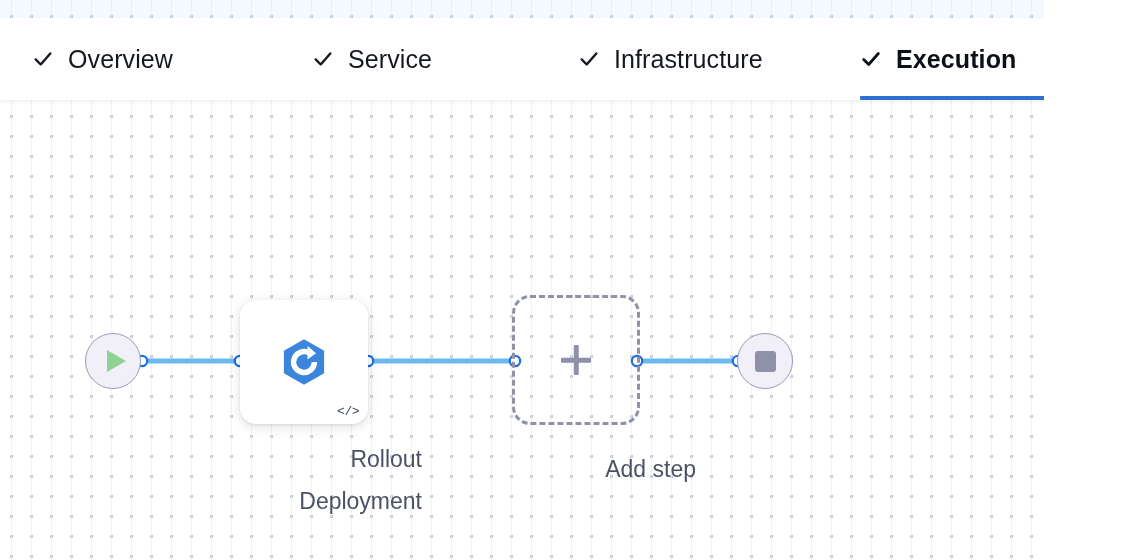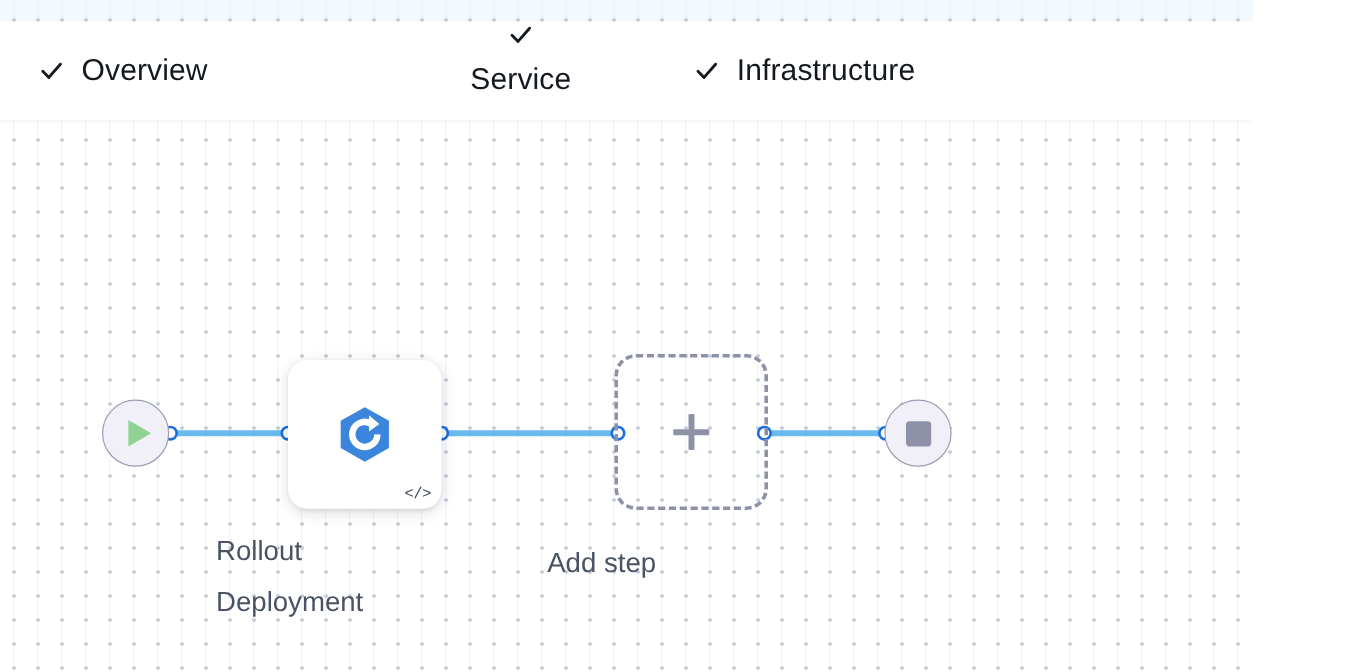--- a/index.html
+++ b/index.html
@@ -97,21 +97,21 @@
     bottom: 0;
     height: 4px;
     background: #2f6fd0;
     border-radius: 1px;
     display: none;
   }
   .tab.is-active .underline { display: block; }
 
   
   #tab-0 { left: 32px;  width: 216px; }
-  #tab-1 { left: 344px; width: 180px; flex-direction: column; }
+  #tab-1 { left: 312px; width: 180px; }
   #tab-2 { left: 578px; width: 246px; text-align: right; }
   #tab-3 { left: 860px; width: 240px; }
 
   
   .flow-layer {
     position: absolute;
     left: 0;
     top: 100px;
     width: 1140px;
     height: 460px;
@@ -226,21 +226,21 @@
   }
   .plus-sign::after {
     top: 50%; left: 0;
     width: 30px; height: 4.5px;
     transform: translateY(-50%);
   }
 
   
   .node-label {
     position: absolute;
-    text-align: left;
+    text-align: right;
     color: #4b5264;
     font-size: 23px;
     line-height: 42px;
     white-space: pre-line;
     user-select: none;
   }
   #label-rollout { left: 180px; top: 338px; width: 242px; }
   #label-addstep { left: 456px; top: 348px; width: 240px; }
 </style>
 </head>
@@ -276,20 +276,29 @@
     <div class="tab" id="tab-2">
       <span class="check">
         <svg viewBox="0 0 24 24" width="22" height="22" aria-hidden="true">
           <path d="M4 12.5 L9.5 18 L20 6" fill="none" stroke="#14181f" stroke-width="2.6" stroke-linecap="round" stroke-linejoin="round"></path>
         </svg>
       </span>
       <span class="tab-label">Infrastructure</span>
 
     </div>
 
+    <div class="tab is-active" id="tab-3">
+      <span class="check">
+        <svg viewBox="0 0 24 24" width="22" height="22" aria-hidden="true">
+          <path d="M4 12.5 L9.5 18 L20 6" fill="none" stroke="#0b0f16" stroke-width="3" stroke-linecap="round" stroke-linejoin="round"></path>
+        </svg>
+      </span>
+      <span class="tab-label">Execution</span>
+      <span class="underline"></span>
+    </div>
 
   </div>
 
   <div class="flow-layer">
 
     <svg class="edges-svg" viewBox="0 0 1140 460">
 
       <g>
         <line x1="142" y1="261" x2="240" y2="261" stroke="#6ab9ef" stroke-width="5" stroke-linecap="round"></line>
         <circle cx="142" cy="261" r="5.2" fill="#ffffff" stroke="#1b6fe0" stroke-width="2.2"></circle>

